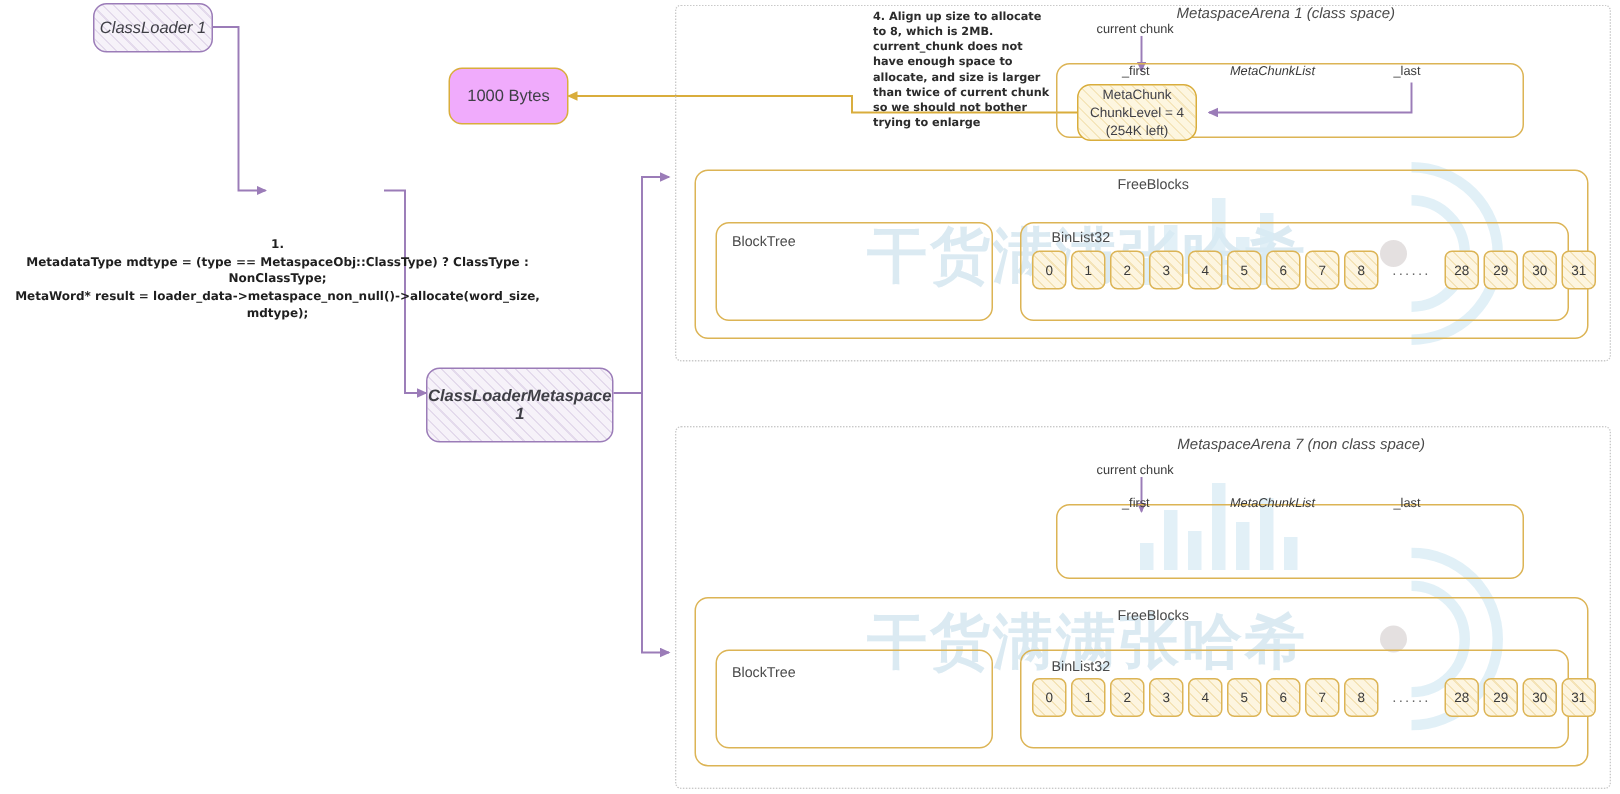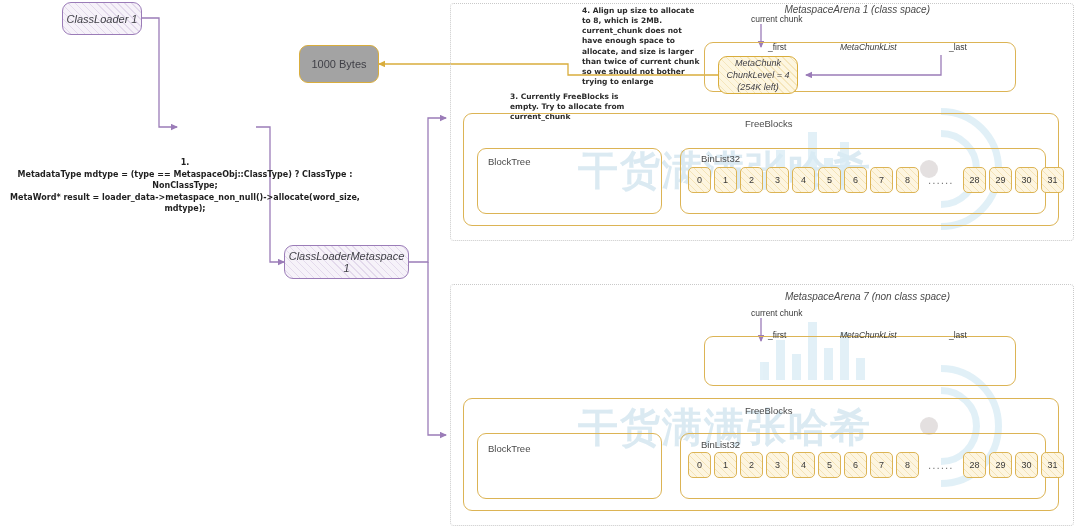--- a/index.html
+++ b/index.html
@@ -38,21 +38,21 @@
     border:1.6px solid #9b7cb8;
     background-color:#f6f2f9;
     background-image:repeating-linear-gradient(45deg,
         rgba(155,124,184,.20) 0px, rgba(155,124,184,.20) 1px,
         rgba(255,255,255,0) 1px, rgba(255,255,255,0) 5px);
     color:#3f3f46;
     font-style:italic;
     font-size:11px;
   }
   .gold-outline{
-    border:1.6px solid #d9ad3c;background:#a3a3a3;color:#3f3f46;font-size:11px;
+    border:1.6px solid #d9ad3c;background:#f0abfc;color:#3f3f46;font-size:11px;
   }
   .gold-hatch{
     border:1.6px solid #d9ad3c;
     background-color:#fdf6e0;
     background-image:repeating-linear-gradient(45deg,
         rgba(217,173,60,.22) 0px, rgba(217,173,60,.22) 1px,
         rgba(255,255,255,0) 1px, rgba(255,255,255,0) 5px);
     color:#3f3f46;font-size:11px;
   }
 
@@ -97,26 +97,26 @@
         rgba(217,173,60,.25) 0px, rgba(217,173,60,.25) 1px,
         rgba(255,255,255,0) 1px, rgba(255,255,255,0) 5px);
     display:flex;align-items:center;justify-content:center;
     font-size:9px;color:#3a3a3a;
   }
   .bin-ellipsis{
     width:38px;text-align:center;font-size:10px;color:#6a6a6a;letter-spacing:1.5px;
   }
 
   .tiny-label{
-    position:absolute;font-size:8.5px;color:#3a3a3a;white-space:nowrap;margin-left:20px;
+    position:absolute;font-size:8.5px;color:#3a3a3a;white-space:nowrap;
   }
   .tiny-label.ital{font-style:italic;}
   .metachunk-text{
     display:flex;flex-direction:column;align-items:center;justify-content:center;
-    line-height:1.35;font-size:9px;font-style:italic;
+    line-height:1.35;font-size:9px;
   }
 </style>
 </head>
 <body>
 
 <div id="stage">
 
   <div class="watermark wm-text" style="left:578px;top:143px;">干货满满张哈希</div>
   <div class="watermark wm-text" style="left:578px;top:400px;">干货满满张哈希</div>
 
@@ -170,32 +170,29 @@
     <path d="M941,55 L941,75 L806,75" fill="none" stroke="#9b7cb8" stroke-width="1.3" marker-end="url(#ah-purple)"></path>
 
     <path d="M761,318 L761,341" fill="none" stroke="#9b7cb8" stroke-width="1.3" marker-end="url(#ah-purple)"></path>
 
     <path d="M718,75 L568,75 L568,64 L379,64" fill="none" stroke="#d9ad3c" stroke-width="1.3" marker-end="url(#ah-gold)"></path>
   </svg>
 
   <div class="node purple" style="left:62px;top:2px;width:80px;height:33px;">ClassLoader 1</div>
 
 
-  <div class="node purple" style="left:284px;top:245px;width:125px;height:34px;">ClassLoaderMetaspace 1</div>
+  <div class="node purple" style="left:284px;top:245px;width:125px;height:50px;font-weight:bold;">ClassLoaderMetaspace 1</div>
 
   <div class="node gold-outline" style="left:299px;top:45px;width:80px;height:38px;">1000 Bytes</div>
 
   <div class="code" style="left:2px;top:157px;width:366px;">1.
 MetadataType mdtype = (type == MetaspaceObj::ClassType) ? ClassType : NonClassType;
 MetaWord* result = loader_data-&gt;metaspace_non_null()-&gt;allocate(word_size, mdtype);</div>
 
 
-  <div class="note" style="left:510px;top:92px;width:170px;">3. Currently FreeBlocks is
-empty. Try to allocate from
-current_chunk</div>
 
   <div class="note" style="left:582px;top:6px;width:160px;">4. Align up size to allocate
 to 8, which is 2MB.
 current_chunk does not
 have enough space to
 allocate, and size is larger
 than twice of current chunk
 so we should not bother
 trying to enlarge</div>
 

